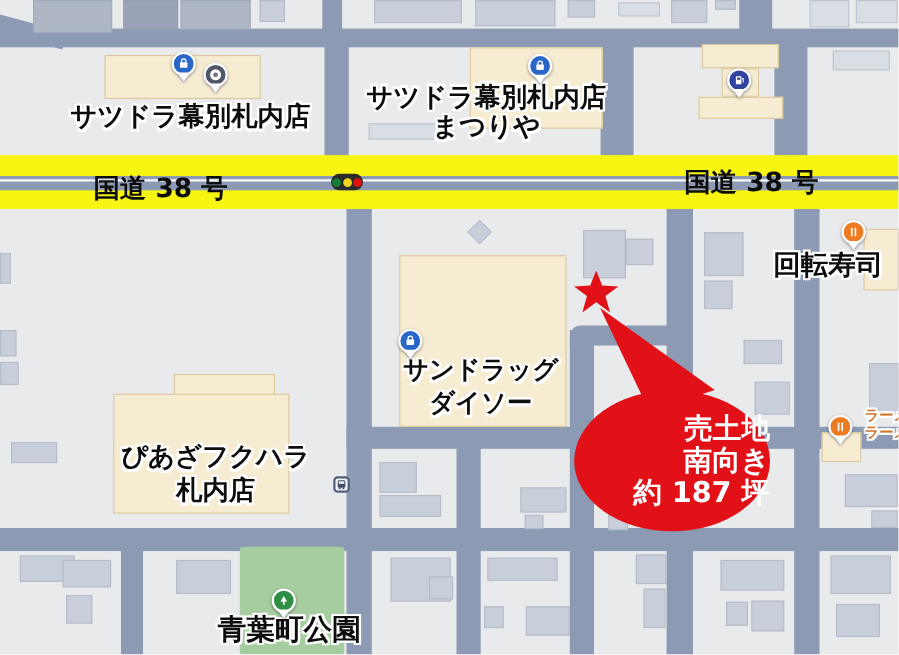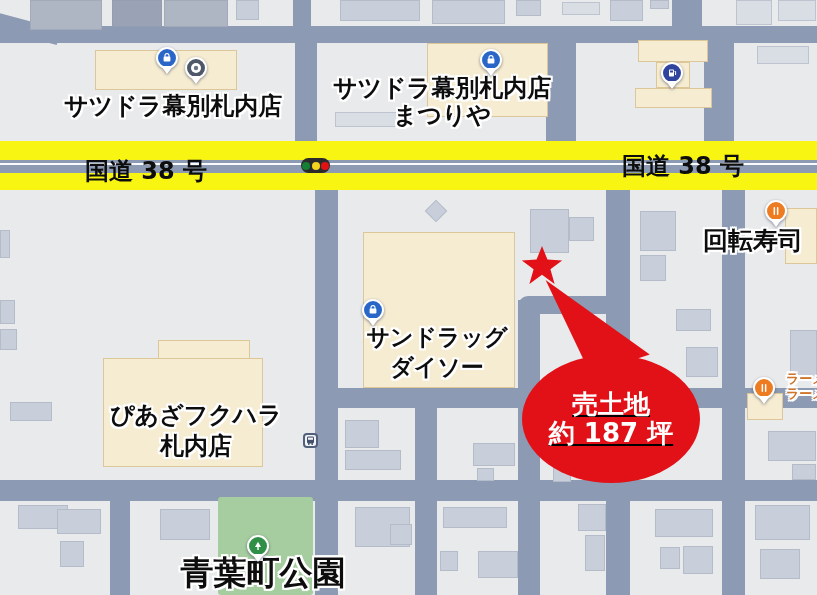--- a/index.html
+++ b/index.html
@@ -50,21 +50,21 @@
     position:absolute;left:521px;top:246px;width:42px;height:40px;background:var(--accent_red,#e21118);z-index:40;
     clip-path:polygon(50% 0%,63% 34%,98% 36%,70% 58%,80% 95%,50% 72%,20% 95%,30% 58%,2% 36%,37% 34%);
   }
   .tail{
     position:absolute;left:540px;top:278px;width:112px;height:98px;background:var(--accent_red,#e21118);z-index:39;
     clip-path:polygon(5% 2%,45% 98%,98% 78%);
   }
   .bubble{
     position:absolute;left:522px;top:355px;width:178px;height:128px;border-radius:50%;
     background:var(--accent_red,#e21118);z-index:41;
-    display:flex;flex-direction:column;align-items:center;justify-content:center;text-decoration:underline;
+    display:flex;flex-direction:column;align-items:flex-end;justify-content:center;
   }
   .bubble div{color:#fff;font-weight:700;font-size:26px;line-height:29px;white-space:nowrap;}
 </style>
 </head>
 <body>
 
 <div id="map">
 
   <div class="road" style="left:0;top:26px;width:817px;height:17px;"></div>
   <div class="road" style="left:-12px;top:20px;width:72px;height:16px;transform:rotate(15deg);"></div>
@@ -168,21 +168,21 @@
     <div>回転寿司</div>
   </div>
   <div class="lbl" style="left:196px;top:400px;line-height:31px;">
     <div>ぴあざフクハラ</div>
     <div>札内店</div>
   </div>
   <div class="lbl" style="left:437px;top:322px;font-size:23px;">
     <div>サンドラッグ</div>
     <div>ダイソー</div>
   </div>
-  <div class="lbl" style="left:263px;top:558px;font-size:33px;">
+  <div class="lbl" style="left:263px;top:558px;font-size:26px;">
     <div>青葉町公園</div>
   </div>
   <div class="lbl orange" style="left:786px;top:371px;">
     <div>ラーメン</div>
     <div>ラーメン</div>
   </div>
 
   <div class="pin" style="left:156px;top:47px;--pc:var(--pin_blue);">
     <svg width="12" height="12" viewBox="0 0 12 12">
       <path d="M4 5 V3.6 a2 2 0 0 1 4 0 V5" fill="none" stroke="#fff" stroke-width="1.1"></path>
@@ -239,16 +239,17 @@
       <rect x="2" y="1.6" width="5" height="2.2" fill="#f2f4f7"></rect>
       <circle cx="2.8" cy="8" r="0.9" fill="#42506a"></circle>
         <circle cx="6.2" cy="8" r="0.9" fill="#42506a"></circle>
     </svg>
   </div>
 
   <div class="star"></div>
   <div class="tail"></div>
   <div class="bubble">
     <div>売土地</div>
+    <div>南向き</div>
     <div>約 187 坪</div>
   </div>
 
 </div>
 
 </body></html>

